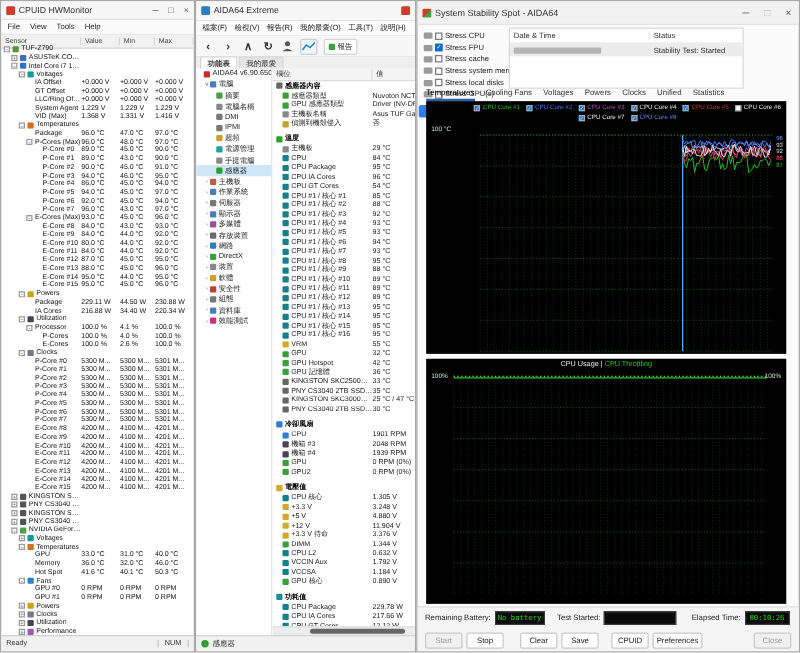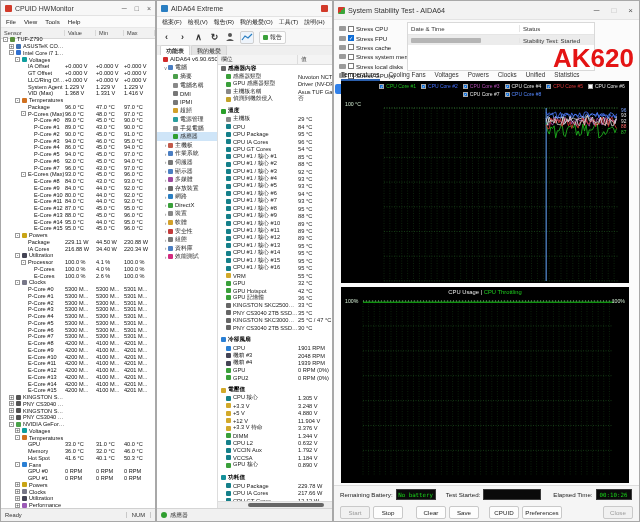--- a/index.html
+++ b/index.html
@@ -1386,21 +1386,21 @@
   </div>
   <div id="ai-status">
     <span class="dot"></span>
     <span>感應器</span>
   </div>
 </div>
 
 <div class="win" id="stab">
   <div class="tbar">
     <span class="ticon" style="background:linear-gradient(135deg,#d23a2a 50%,#3aa53a 50%)"></span>
-    <span>System Stability Test - AIDA64</span>
+    <span>System Stability Spot - AIDA64</span>
     <span class="wctl">
       <span>─</span>
       <span style="color:#b5b5b5">□</span>
       <span>×</span>
     </span>
   </div>
 
   <div id="st-checks">
       <div class="chk">
         <span class="devic"></span>
@@ -1440,21 +1440,20 @@
       <span>Status</span>
     </div>
     <div class="lr">
       <span class="c-dt" style="display:flex;align-items:center">
           <span class="smudge"></span>
         </span>
       <span style="padding-left:3px">Stability Test: Started</span>
     </div>
   </div>
 
-  <div id="ak620">AK620</div>
 
   <div id="st-tabs">
       <span class="st on">Temperatures</span>
       <span class="st">Cooling Fans</span>
       <span class="st">Voltages</span>
       <span class="st">Powers</span>
       <span class="st">Clocks</span>
       <span class="st">Unified</span>
       <span class="st">Statistics</span>
     </div>

